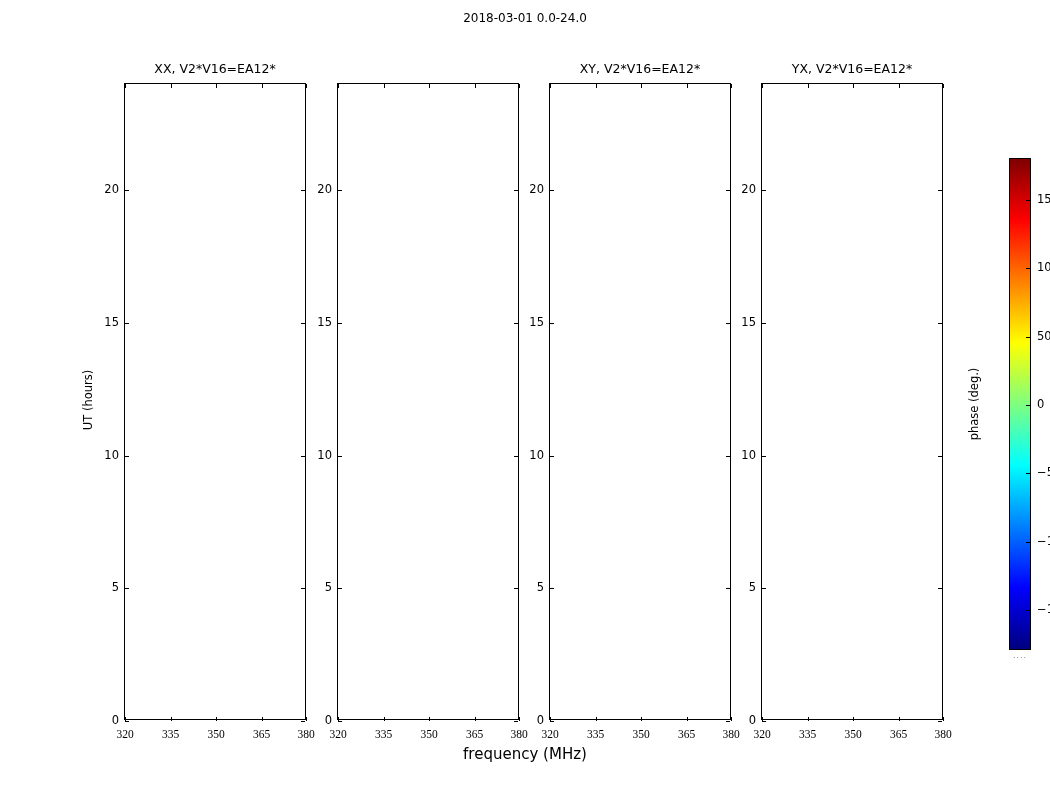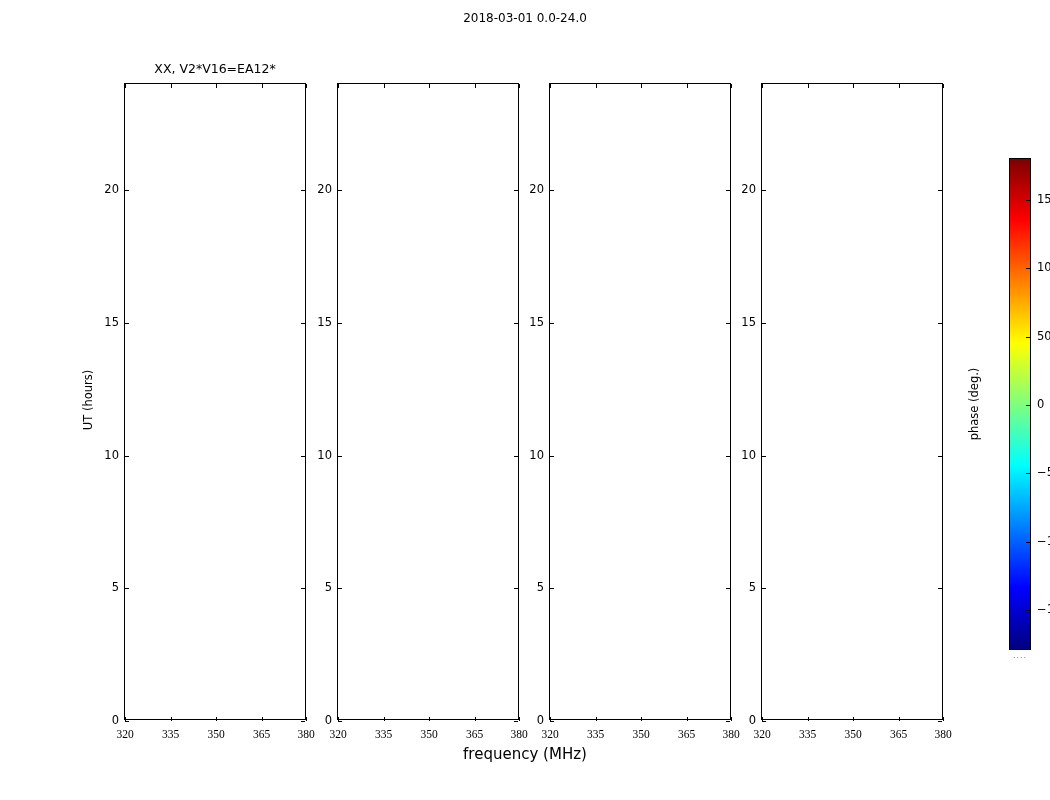--- a/index.html
+++ b/index.html
@@ -292,20 +292,21 @@
         <div class="lbl" style="top: 644px;">365</div>
       </div>
       <div class="xtick" style="left: 181px; height: 637px; top: 0px;">
         <div class="mark-bottom"></div>
         <div class="mark-top"></div>
         <div class="lbl" style="top: 644px;">380</div>
       </div>
     </div>
 </div>
 <div class="panel" id="panel2">
+  <div class="title">XY, V2*V16=EA12*</div>
   <div class="axes">
       <div class="ytick" style="top: 637px;">
         <div class="mark-left"></div>
         <div class="mark-right"></div>
         <div class="lbl">0</div>
       </div>
       <div class="ytick" style="top: 504.292px;">
         <div class="mark-left"></div>
         <div class="mark-right"></div>
         <div class="lbl">5</div>
@@ -346,20 +347,21 @@
         <div class="lbl" style="top: 644px;">365</div>
       </div>
       <div class="xtick" style="left: 181px; height: 637px; top: 0px;">
         <div class="mark-bottom"></div>
         <div class="mark-top"></div>
         <div class="lbl" style="top: 644px;">380</div>
       </div>
     </div>
 </div>
 <div class="panel" id="panel3">
+  <div class="title">YX, V2*V16=EA12*</div>
   <div class="axes">
       <div class="ytick" style="top: 637px;">
         <div class="mark-left"></div>
         <div class="mark-right"></div>
         <div class="lbl">0</div>
       </div>
       <div class="ytick" style="top: 504.292px;">
         <div class="mark-left"></div>
         <div class="mark-right"></div>
         <div class="lbl">5</div>

